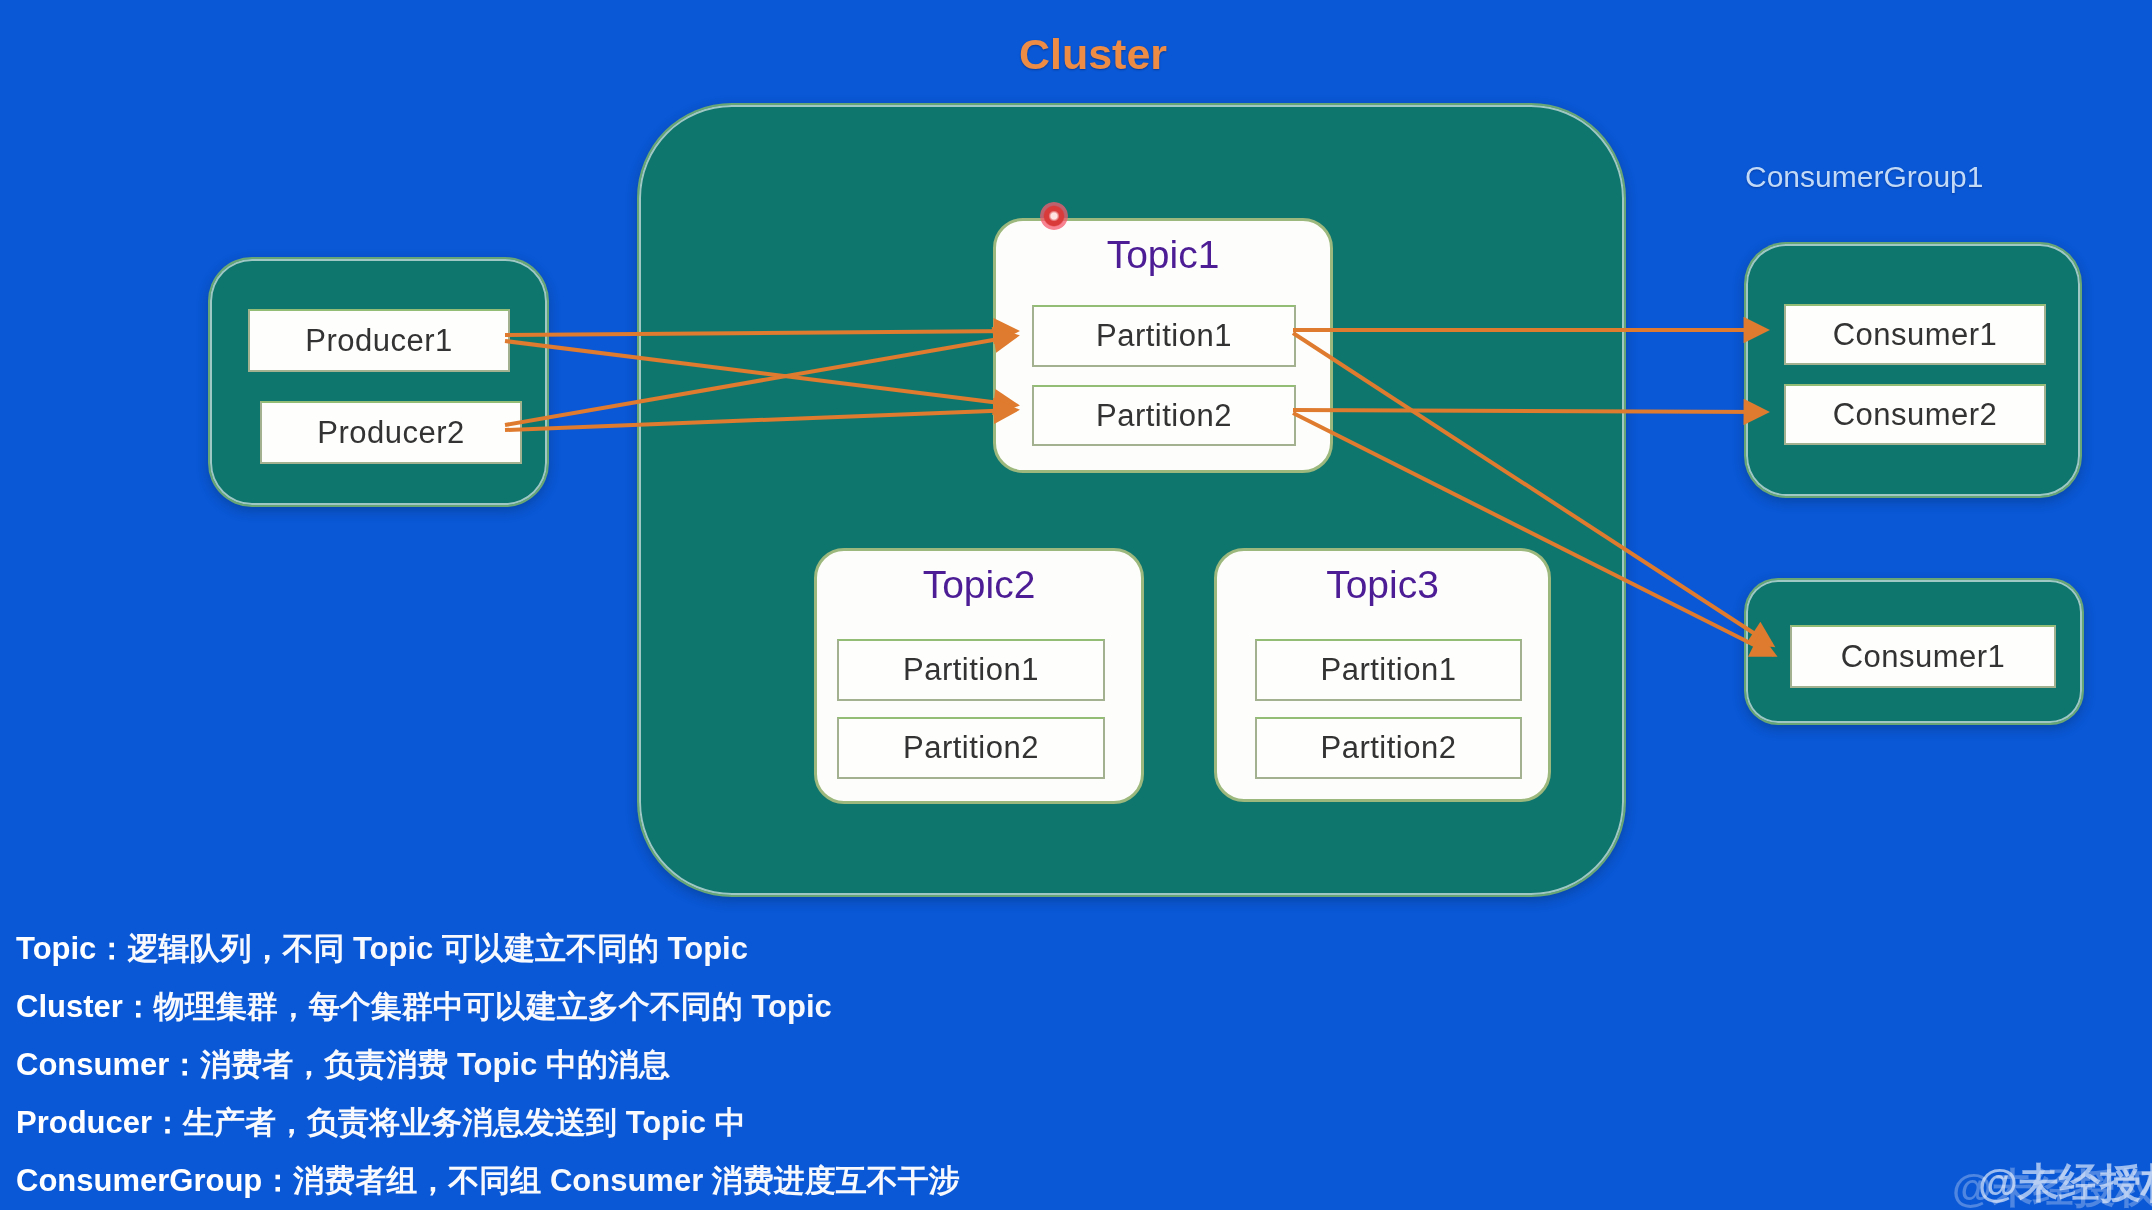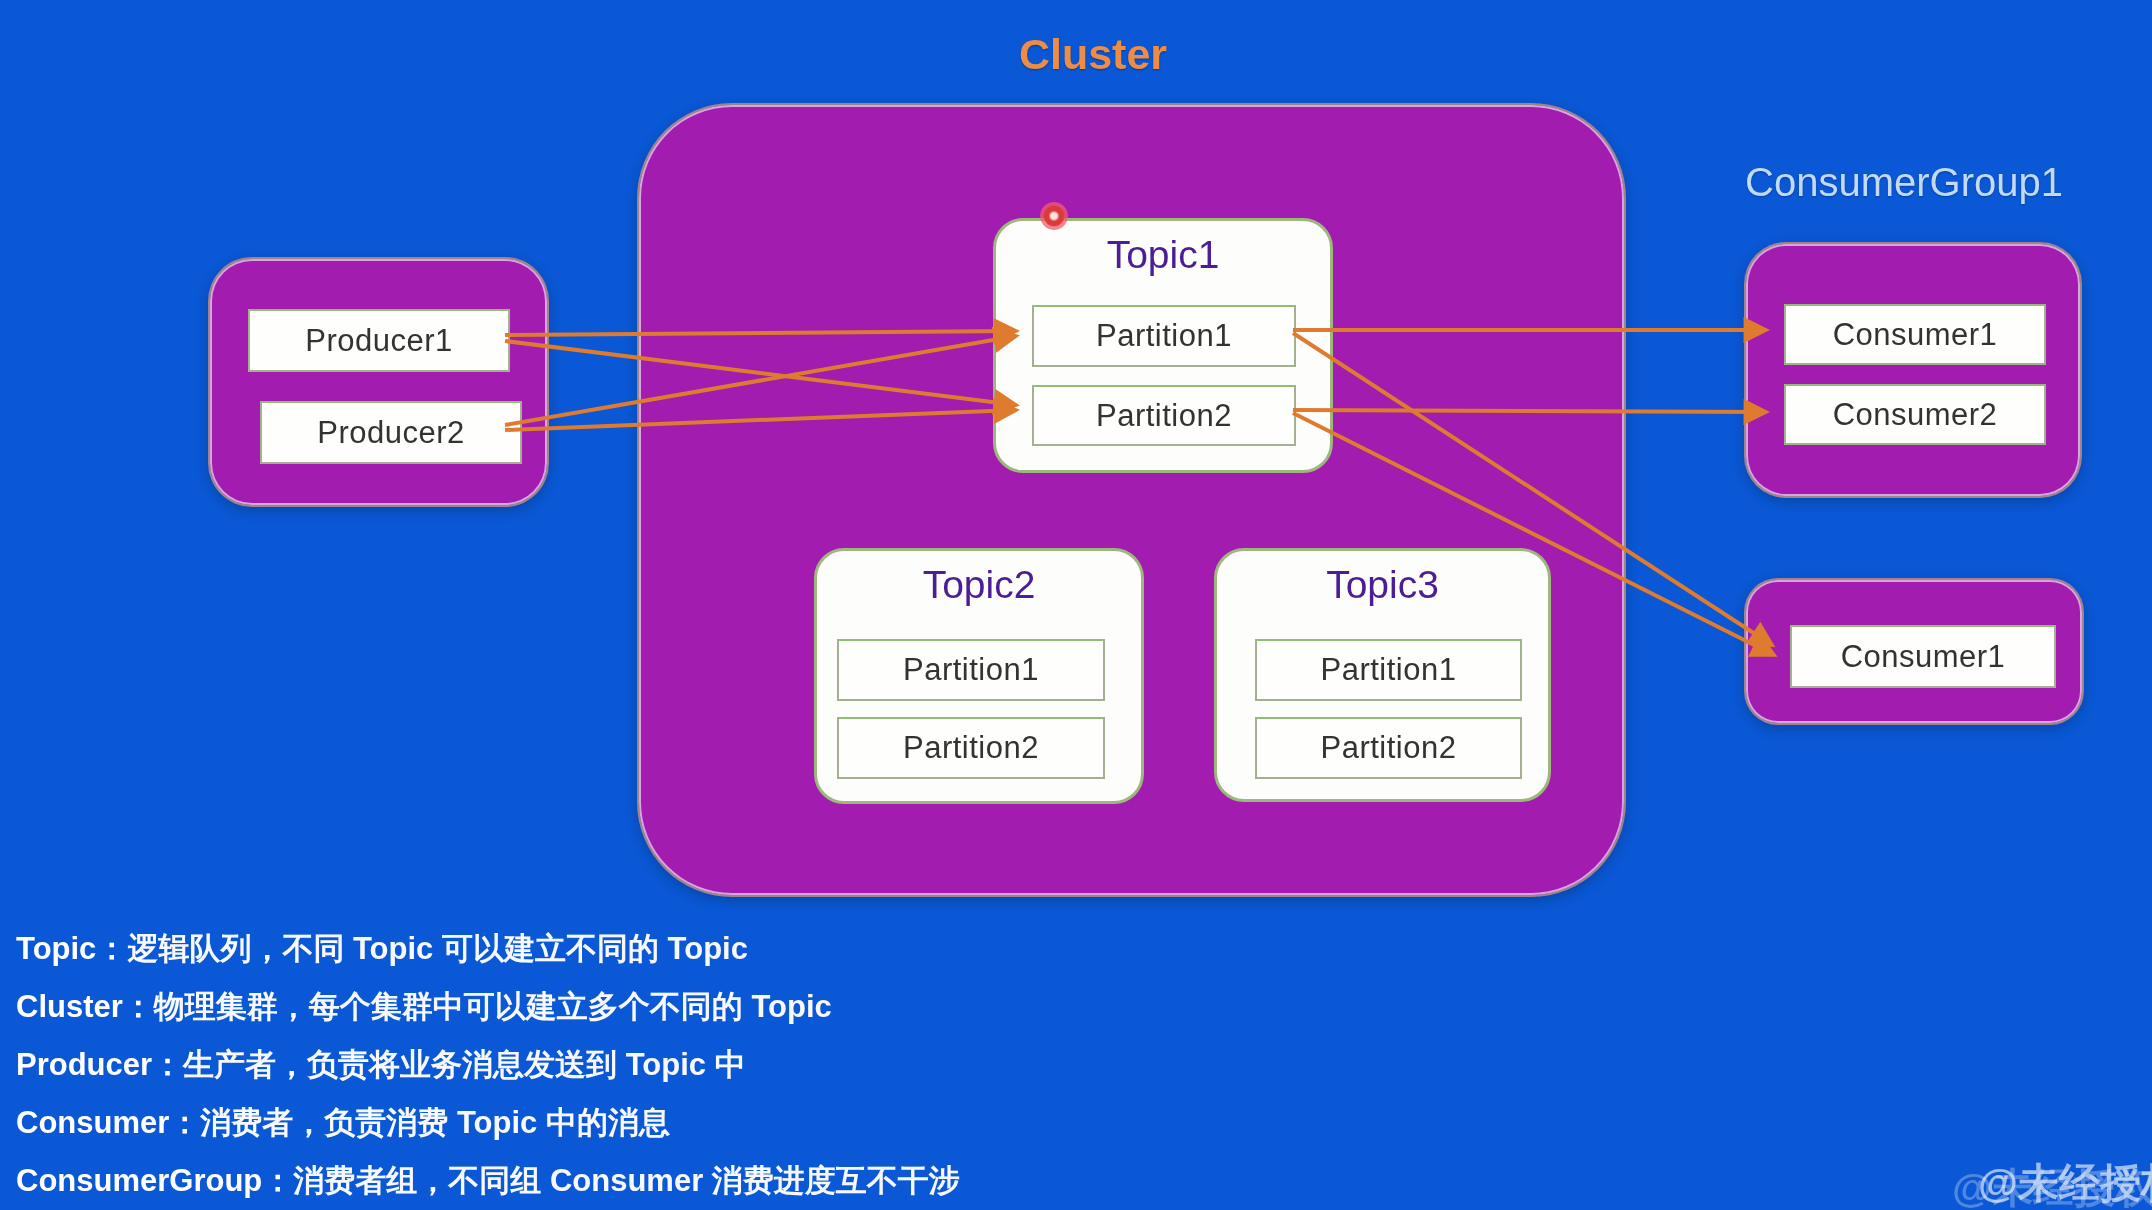--- a/index.html
+++ b/index.html
@@ -5,21 +5,21 @@
   html,body{margin:0;padding:0;}
   .stage{
     position:relative;
     width:2152px;height:1210px;
     background:#0a58d6;
     overflow:hidden;
     font-family:"Liberation Sans", sans-serif;
   }
   
   .panel{
-    position:absolute;background:#a21caf;
+    position:absolute;background:#0f766e;
     border:2px solid rgba(154,192,122,.65);
     box-shadow:0 4px 12px rgba(0,30,60,.30), inset 0 0 0 2px rgba(255,255,255,.6);
   }
   .topic-box{
     position:absolute;background:#fdfefc;
     border:3px solid #9db87c;border-radius:30px;
   }
   .slot{
     position:absolute;background:#fefefc;
     border:2px solid #a3b191;
@@ -32,21 +32,21 @@
     text-align:center;font-size:39px;color:#4c1d95;
   }
   
   .title{
     position:absolute;top:6px;left:903px;width:380px;
     text-align:center;font-size:43px;font-weight:bold;color:#ed8c45;
     text-shadow:0 1px 2px rgba(0,0,40,.35);
     margin-top:24px;
   }
   .group-label{
-    position:absolute;font-size:40px;color:#c3daf7;
+    position:absolute;font-size:30px;color:#c3daf7;
     text-shadow:0 1px 2px rgba(0,0,60,.3);white-space:nowrap;
   }
   .arrows{position:absolute;left:0;top:0;pointer-events:none;}
   .laser-dot{
     position:absolute;left:1040px;top:202px;width:28px;height:28px;
     border-radius:50%;
     background:radial-gradient(circle at 50% 50%,
       #ffe2e2 0 15%, #d93a3a 28% 48%, rgba(246,90,110,.75) 55% 68%, rgba(250,120,140,0) 75%);
   }
   
@@ -124,22 +124,22 @@
       <line x1="1293" y1="333" x2="1772" y2="645" marker-end="url(#ah)"></line>
       <line x1="1293" y1="413" x2="1774" y2="655" marker-end="url(#ah)"></line>
     </g>
   </svg>
 
   <div class="laser-dot"></div>
 
   <div class="legend">
     <div><span class="term">Topic：</span><span class="desc">逻辑队列，不同 Topic 可以建立不同的 Topic</span></div>
     <div><span class="term">Cluster：</span><span class="desc">物理集群，每个集群中可以建立多个不同的 Topic</span></div>
+    <div><span class="term">Consumer：</span><span class="desc">消费者，负责消费 Topic 中的消息</span></div>
     <div><span class="term">Producer：</span><span class="desc">生产者，负责将业务消息发送到 Topic 中</span></div>
-    <div><span class="term">Consumer：</span><span class="desc">消费者，负责消费 Topic 中的消息</span></div>
     <div><span class="term">ConsumerGroup：</span><span class="desc">消费者组，不同组 Consumer 消费进度互不干涉</span></div>
   </div>
 
   <div class="watermark">
     <span class="wm-ghost">@未经授权不</span>
     <span class="wm-main">@未经授权不</span>
   </div>
 
 </div>
 

